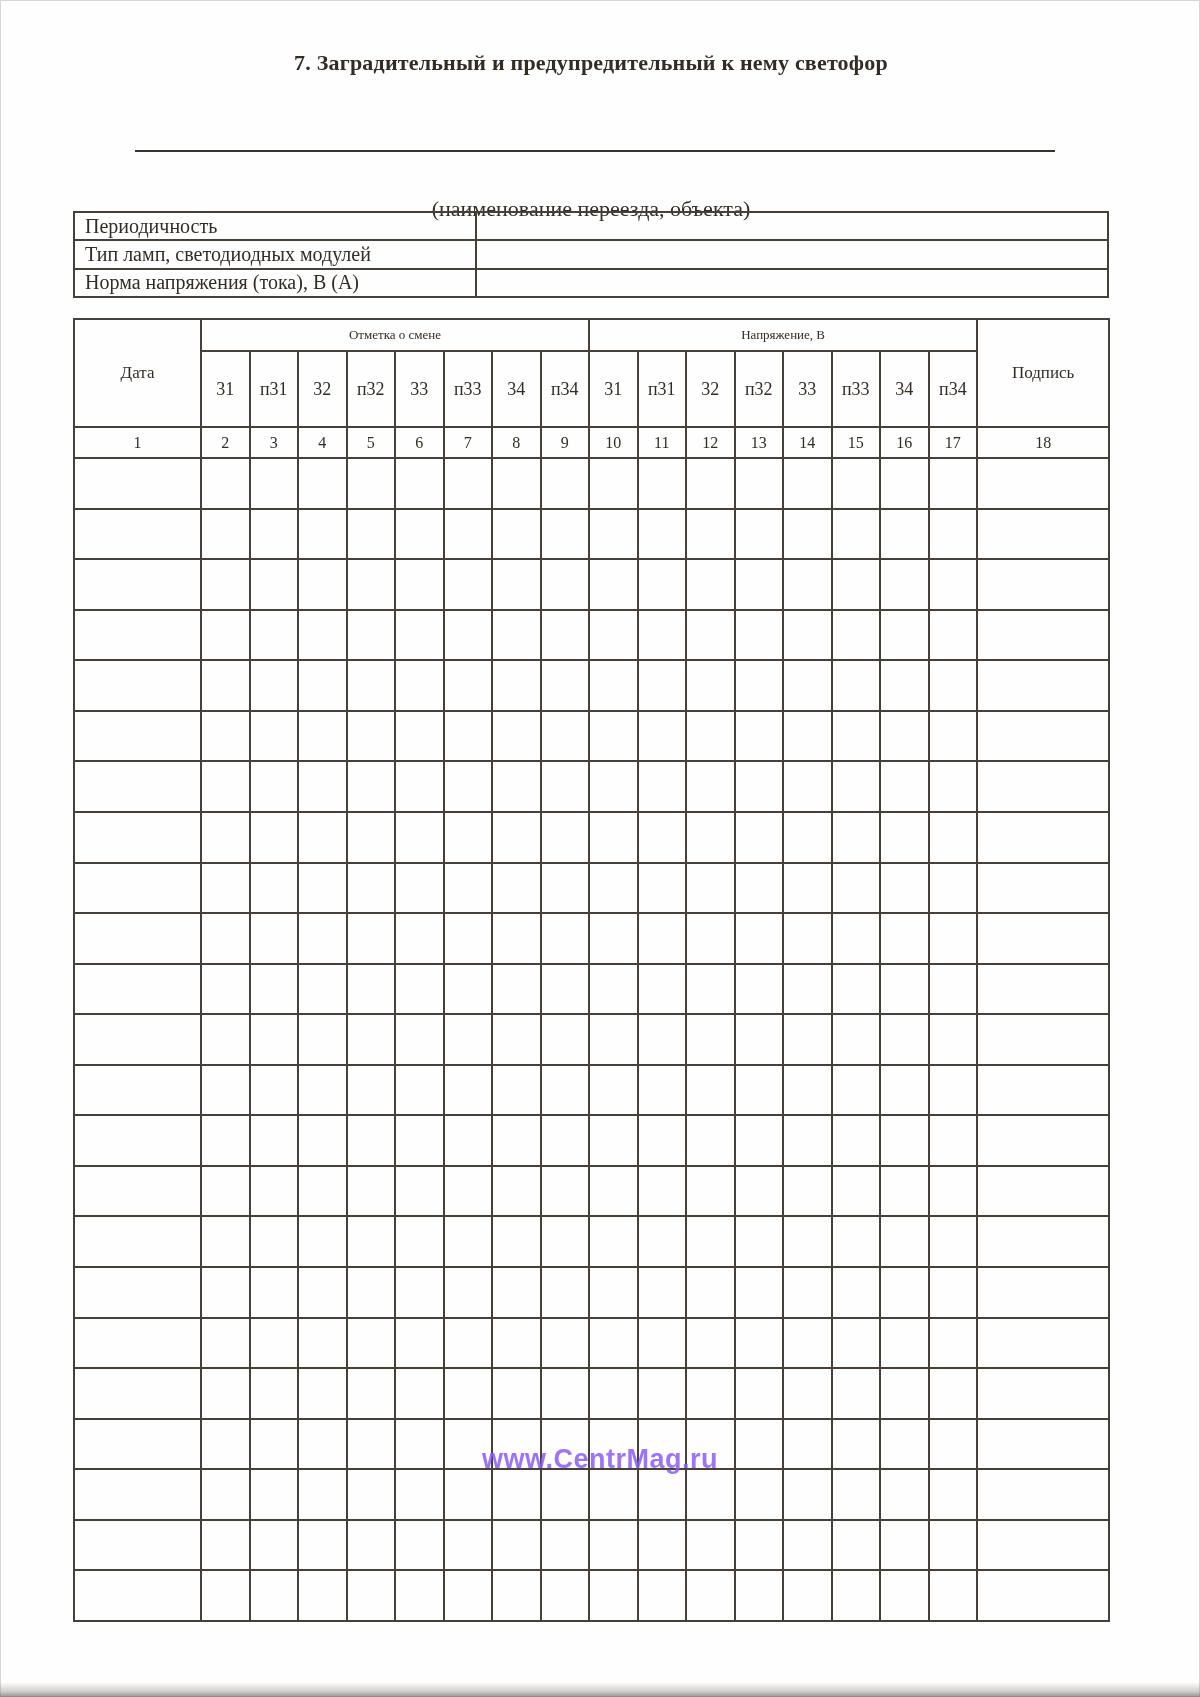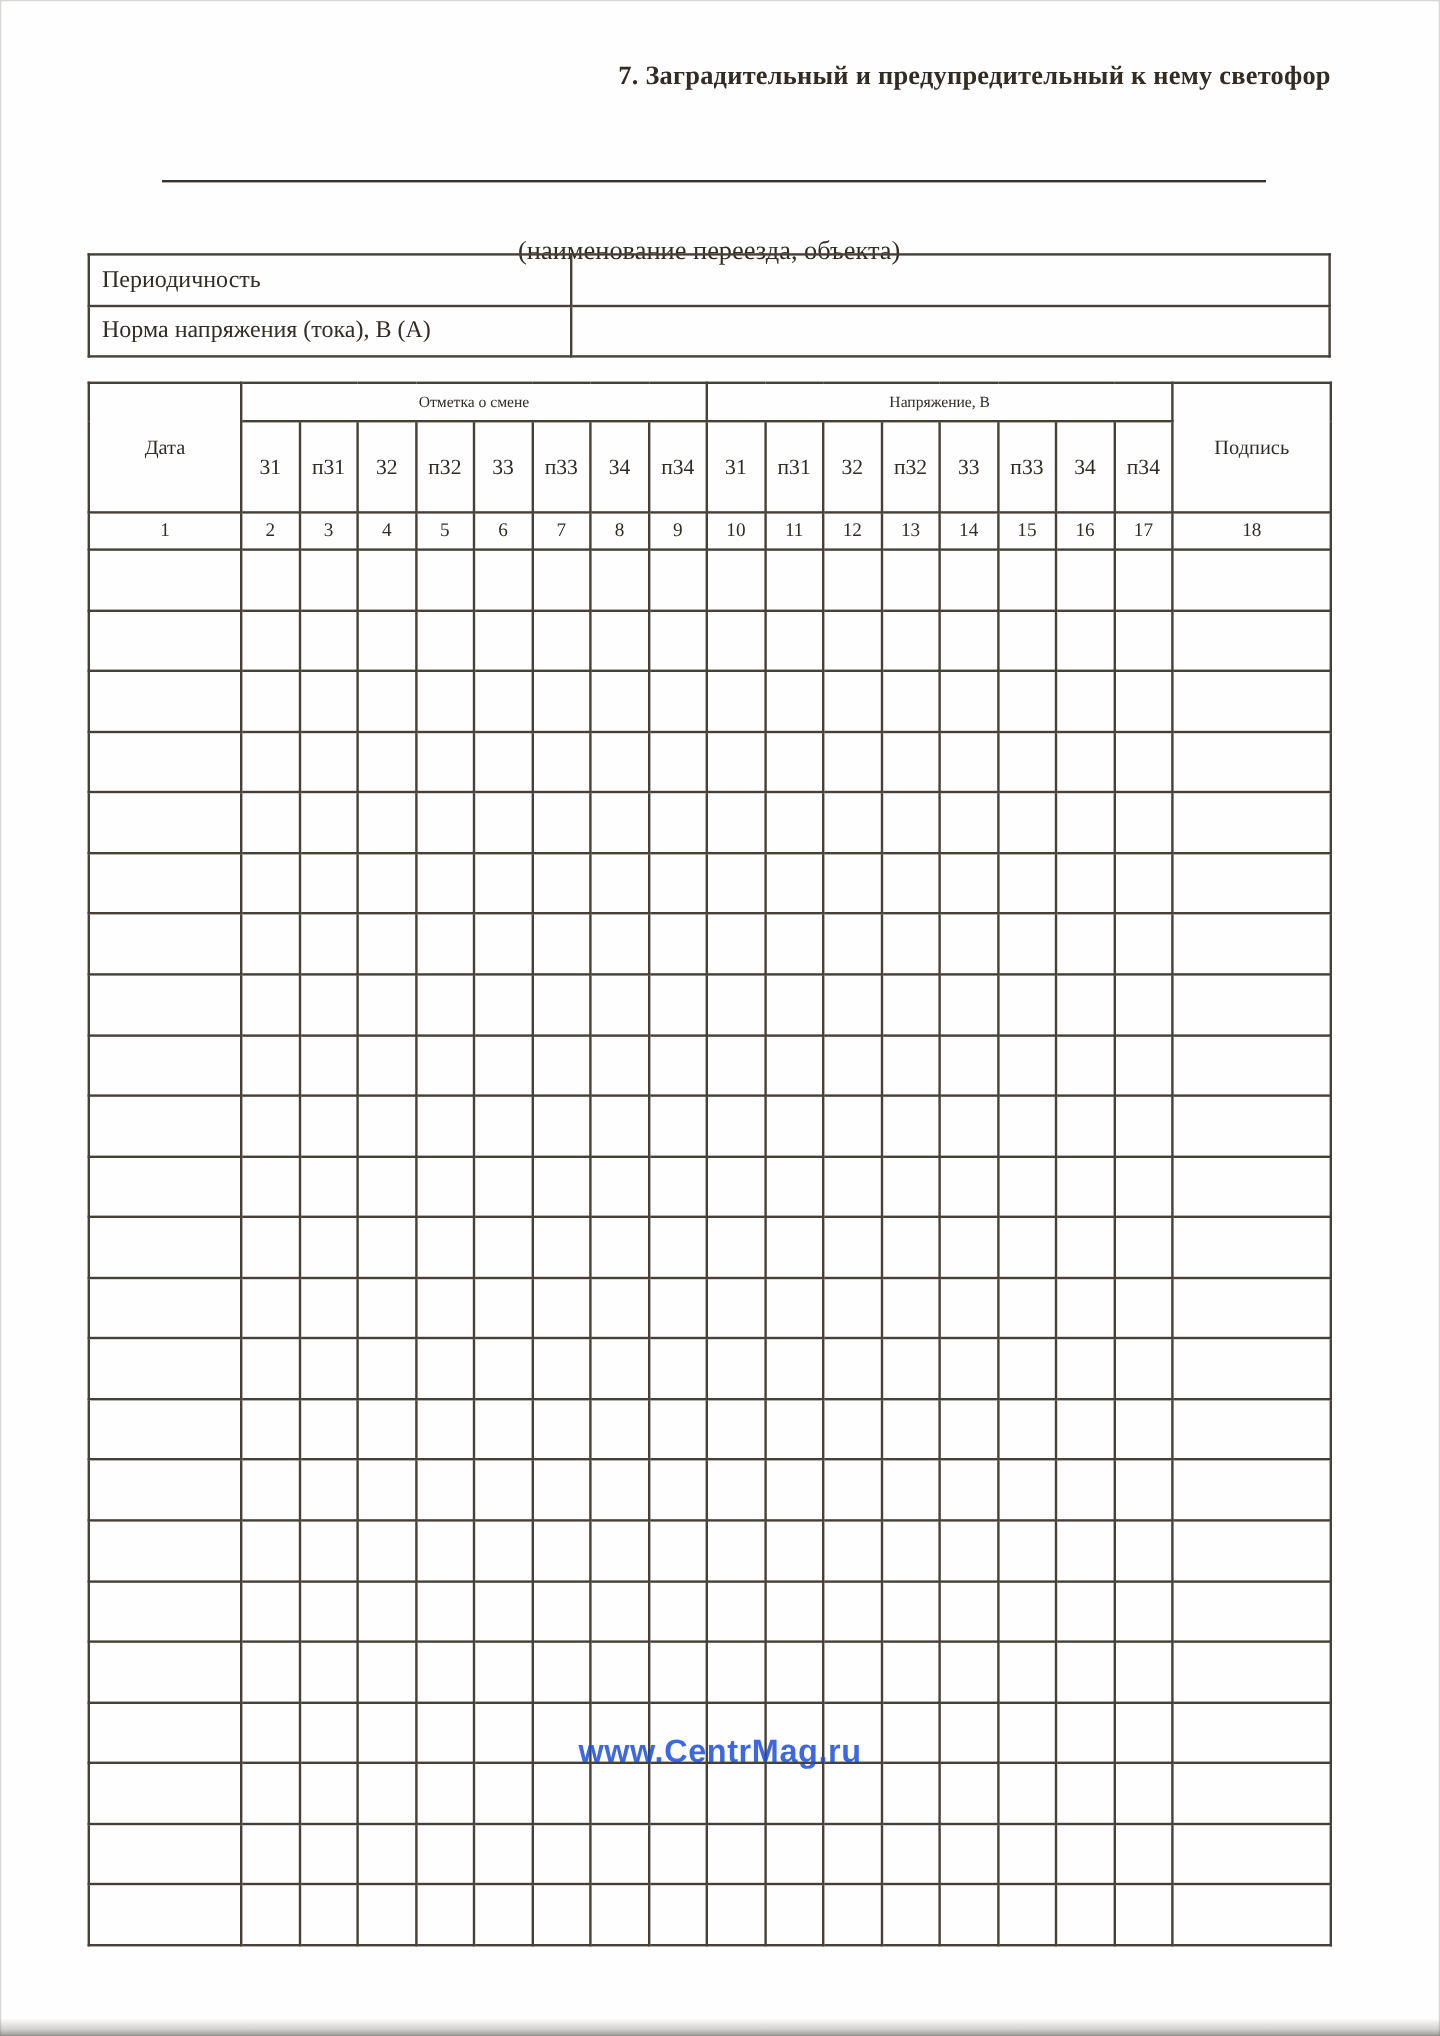--- a/index.html
+++ b/index.html
@@ -18,21 +18,21 @@
   }
   .content{
     position:absolute;
     left:73px;top:0;
     width:1036px;height:100%;
   }
   .title{
     position:absolute;
     top:50px;left:0;right:0;
     margin:0;
-    text-align:right;
+    text-align:center;
     font-size:22px;
     font-weight:bold;
     letter-spacing:0.2px;
   }
   .name-line{
     position:absolute;
     top:136px;left:62px;
     width:920px;height:14px;
     border-bottom:2px solid #3a332d;
   }
@@ -104,20 +104,24 @@
 
     <h1 class="title">7. Заградительный и предупредительный к нему светофор</h1>
 
     <div class="name-line"></div>
     <div class="caption">(наименование переезда, объекта)</div>
 
     <table class="info-table">
       <tbody id="info-body">
           <tr>
             <td class="info-label">Периодичность</td>
+            <td class="info-value"></td>
+          </tr>
+          <tr>
+            <td class="info-label">Тип ламп, светодиодных модулей</td>
             <td class="info-value"></td>
           </tr>
           <tr>
             <td class="info-label">Норма напряжения (тока), В (А)</td>
             <td class="info-value"></td>
           </tr>
         </tbody>
     </table>
 
     <table class="log-table">
@@ -646,15 +650,15 @@
             <td></td>
             <td></td>
             <td></td>
             <td></td>
           </tr>
         </tbody>
     </table>
 
   </div>
 
-  <div class="watermark" style="color: #1d4ed8;">www.CentrMag.ru</div>
+  <div class="watermark" style="color: #8b5cf6;">www.CentrMag.ru</div>
   <div class="edge-bottom"></div>
 </div>
 
 </body></html>

